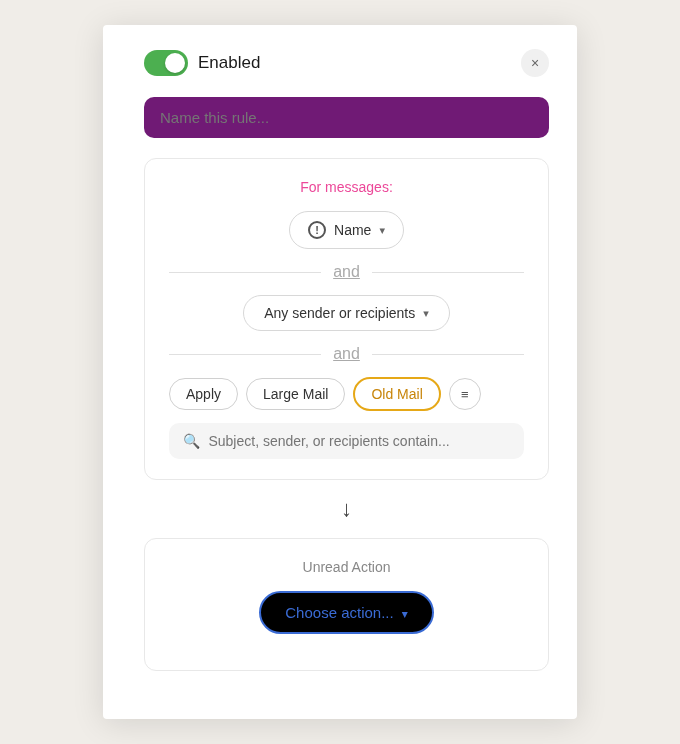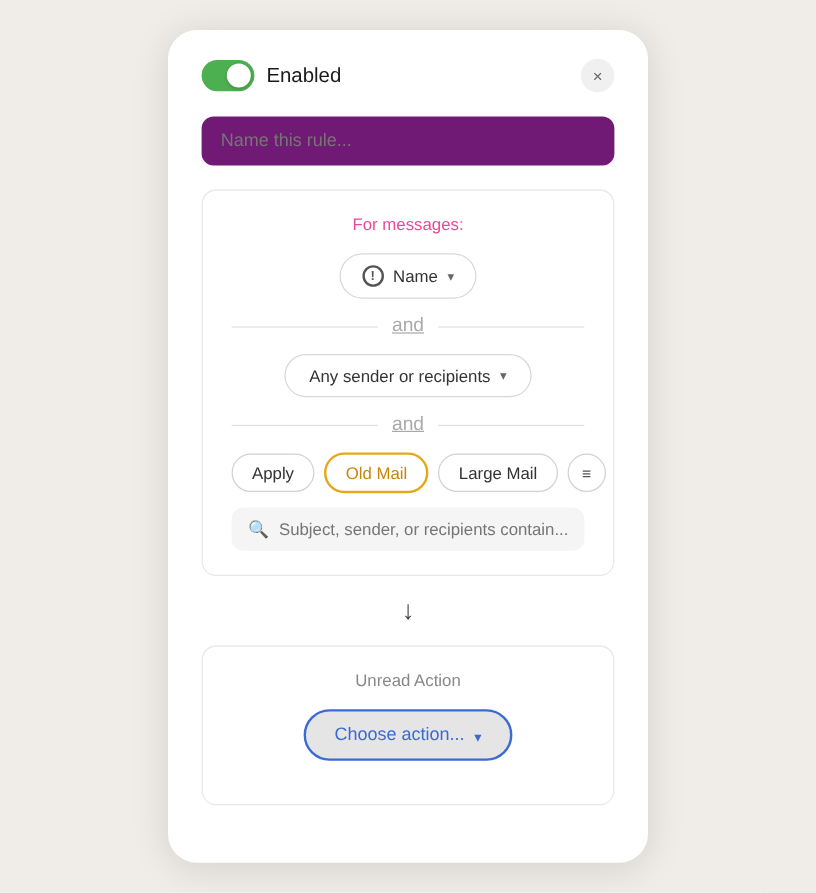--- a/index.html
+++ b/index.html
@@ -9,23 +9,23 @@
       height: 744px;
       background-color: #f0ede8;
       display: flex;
       align-items: center;
       justify-content: center;
       font-family: -apple-system, BlinkMacSystemFont, 'Segoe UI', sans-serif;
     }
 
     .modal {
       background: #ffffff;
-      border-radius: 24px;
-      width: 400px;
-      padding: 24px 28px 32px 28px;
+      border-radius: 4px;
+      width: 474px;
+      padding: 24px 28px 32px 41px;
       box-shadow: 0 4px 32px rgba(0,0,0,0.12);
       position: relative;
     }
 
     
     .modal-header {
       display: flex;
       align-items: center;
       justify-content: space-between;
       margin-bottom: 20px;
@@ -255,21 +255,21 @@
     }
 
     .choose-action-btn {
       display: flex;
       align-items: flex-end;
       justify-content: center;
       gap: 8px;
       padding: 11px 24px;
       border: 2px solid #3a6bd4;
       border-radius: 999px;
-      background: #e5e5e5;
+      background: #000000;
       font-size: 15px;
       color: #3a6bd4;
       cursor: pointer;
       margin: 16px auto;
       font-weight: 500;
     }
 
     .choose-action-btn .chevron {
       font-size: 12px;
     }
@@ -309,22 +309,22 @@
       <span>Any sender or recipients</span>
       <span class="chevron">▾</span>
     </button>
 
     <div class="and-divider">
       <span>and</span>
     </div>
 
     <div class="chips-row">
       <button class="chip">Apply</button>
+      <button class="chip">Large Mail</button>
       <button class="chip active">Old Mail</button>
-      <button class="chip">Large Mail</button>
       <button class="list-icon-btn">
         <span>≡</span>
       </button>
     </div>
 
     <div class="search-input-wrapper">
       <span class="search-icon">🔍</span>
       <input class="search-input" type="text" placeholder="Subject, sender, or recipients contain..." style="">
     </div>
   </div>

